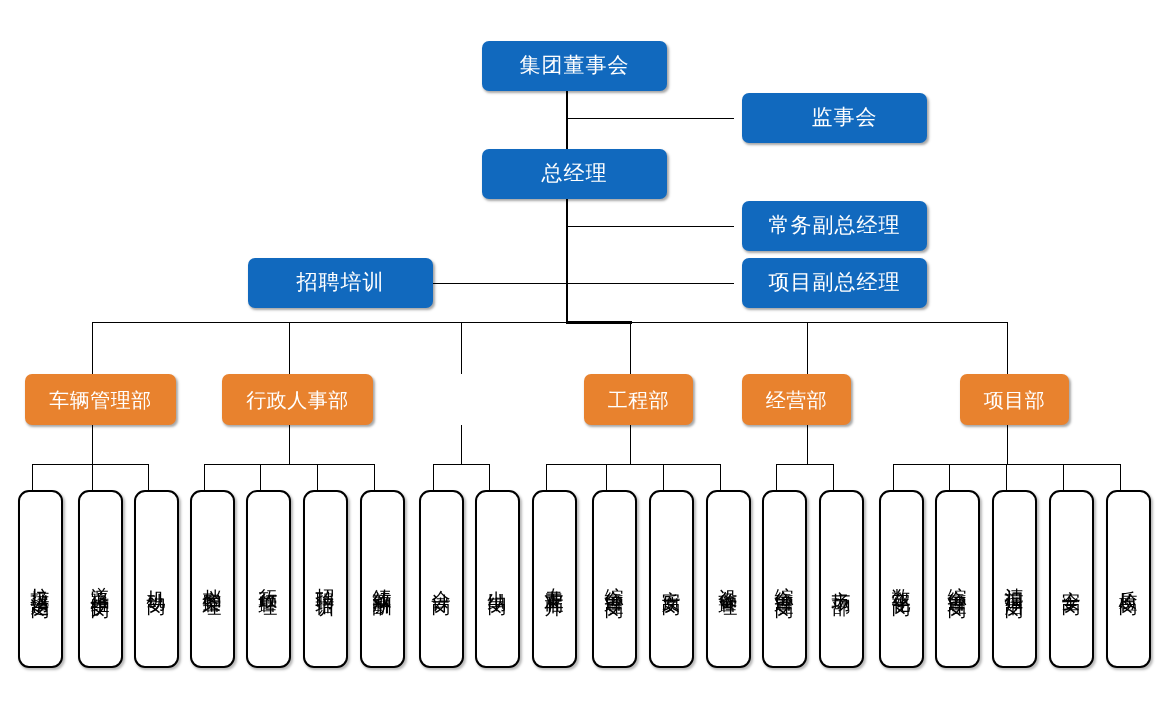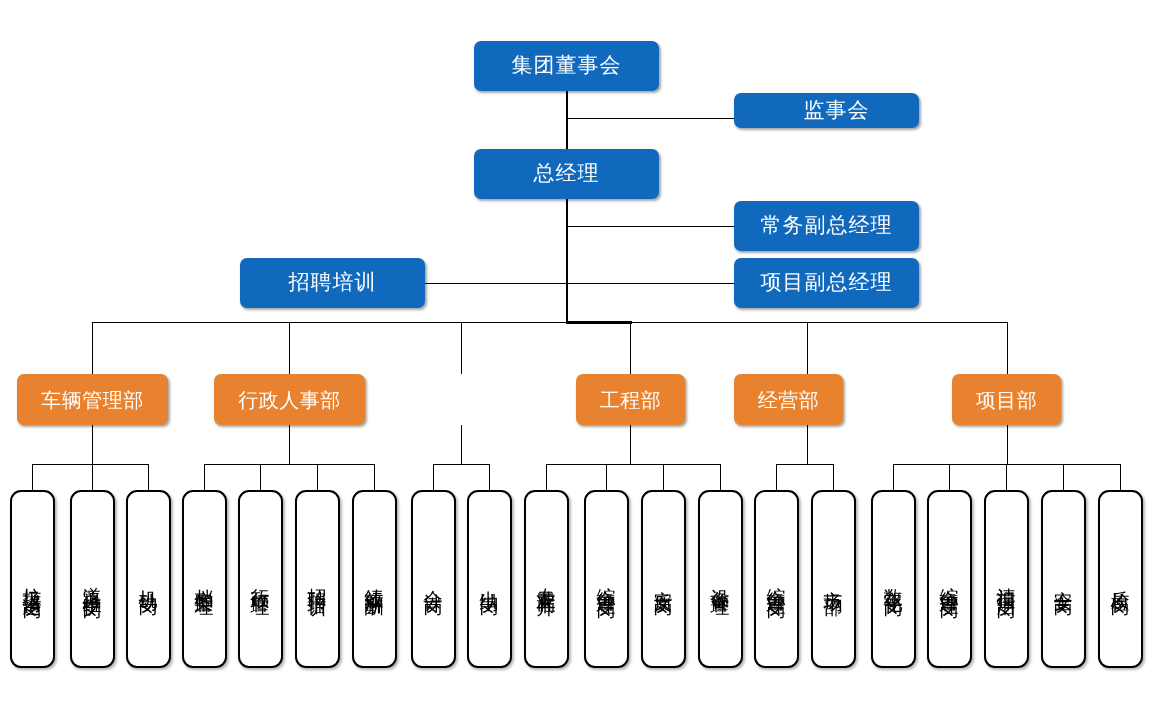--- a/index.html
+++ b/index.html
@@ -31,20 +31,21 @@
   
   .node {
     position: absolute;
     box-sizing: border-box;
     display: flex;
     align-items: center;
     justify-content: center;
     text-align: left;
     border-radius: 7px;
     line-height: 1.1;
+    margin-left: 8px;
   }
 
   .node-blue {
     background: #1169BE;
     color: #ffffff;
     font-size: 21px;
     letter-spacing: 1px;
     box-shadow: 1.5px 2px 2.5px rgba(0,0,0,0.35);
   }
 
@@ -132,21 +133,21 @@
   <div class="line line-v" style="left:1007px; top:425px; height:39px;"></div>
   <div class="line line-h" style="left:893px; top:464px; width:228px;"></div>
   <div class="line line-v" style="left:893px;  top:464px; height:26px;"></div>
   <div class="line line-v" style="left:949px;  top:464px; height:26px;"></div>
   <div class="line line-v" style="left:1006px; top:464px; height:26px;"></div>
   <div class="line line-v" style="left:1063px; top:464px; height:26px;"></div>
   <div class="line line-v" style="left:1120px; top:464px; height:26px;"></div>
 
   <div class="node node-blue" style="left:474px; top:41px; width:185px; height:50px;">集团董事会</div>
 
-  <div class="node node-blue" style="left:734px; top:93px; width:185px; height:35px;padding-left:20px;">监事会</div>
+  <div class="node node-blue" style="left:734px; top:93px; width:185px; height:50px;padding-left:20px;">监事会</div>
 
   <div class="node node-blue" style="left:474px; top:149px; width:185px; height:50px;">总经理</div>
 
   <div class="node node-blue" style="left:734px; top:201px; width:185px; height:50px;">常务副总经理</div>
 
   <div class="node node-blue" style="left:734px; top:258px; width:185px; height:50px;">项目副总经理</div>
 
   <div class="node node-blue" style="left:240px; top:258px; width:185px; height:50px;">招聘培训</div>
 
   <div class="node node-orange" style="left:17px; top:374px; width:151px; height:51px;">车辆管理部</div>

